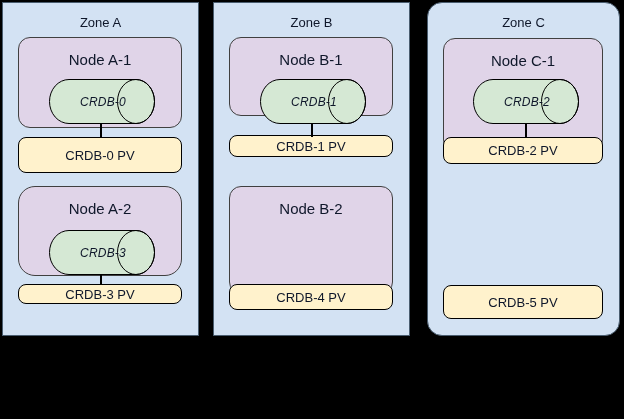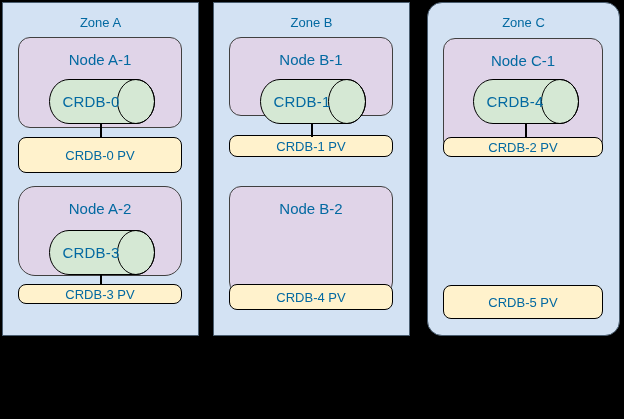--- a/index.html
+++ b/index.html
@@ -2,21 +2,21 @@
 <html><head>
 <meta charset="utf-8">
 <style>
   html, body { margin: 0; padding: 0; background: #000; }
   .canvas {
     position: relative;
     width: 624px;
     height: 419px;
     background: #000000;
     font-family: "Liberation Sans", "DejaVu Sans", sans-serif;
-    color: #0369a1;
+    color: #0f172a;
     overflow: hidden;
   }
   .zone {
     position: absolute;
     top: 2px;
     height: 334px;
     background: #d3e2f3;
     border: 1px solid #4a5d6f;
     box-sizing: border-box;
   }
@@ -48,29 +48,30 @@
     line-height: 16px;
   }
   .cyl {
     position: absolute;
     width: 106px;
     height: 45px;
   }
   .cyl svg { display: block; }
   .cyl-label {
     position: absolute;
-    left: 0;
+    left: 12px;
     top: 0;
     width: 84px;
     height: 100%;
     display: flex;
     align-items: center;
     justify-content: center;
-    font-size: 15px;
+    font-size: 12px;
     letter-spacing: 0.2px;
+    font-style: italic;
   }
   .conn {
     position: absolute;
     left: 97px;
     width: 2px;
     background: #000000;
     z-index: 3;
   }
   .pv {
     position: absolute;
@@ -161,27 +162,27 @@
   <div class="zone" style="left:427px;width:193px;border-radius:15px;">
     <div class="zone-title">Zone C</div>
 
     <div class="node" style="top:35px;height:114px;">
       <div class="node-title">Node C-1</div>
       <div class="cyl" style="left:29px;top:40px;">
         <svg width="106" height="45" viewBox="0 0 106 45">
           <path d="M 20 0.5 H 87 A 18.5 22 0 0 1 87 44.5 H 20 A 19.5 22 0 0 1 20 0.5 Z" fill="#d5e8d4" stroke="#000000" stroke-width="1"></path>
           <ellipse cx="87" cy="22.5" rx="18.5" ry="22" fill="none" stroke="#000000" stroke-width="1"></ellipse>
         </svg>
-        <div class="cyl-label">CRDB-4</div>
+        <div class="cyl-label">CRDB-2</div>
       </div>
     </div>
 
     <div class="conn" style="top:120px;height:14px;"></div>
 
-    <div class="pv" style="top:134px;height:20px;">
+    <div class="pv" style="top:134px;height:27px;">
       <span>CRDB-2 PV</span>
     </div>
 
     <div class="pv" style="top:282px;height:34px;">
       <span>CRDB-5 PV</span>
     </div>
   </div>
 
 </div>
 

